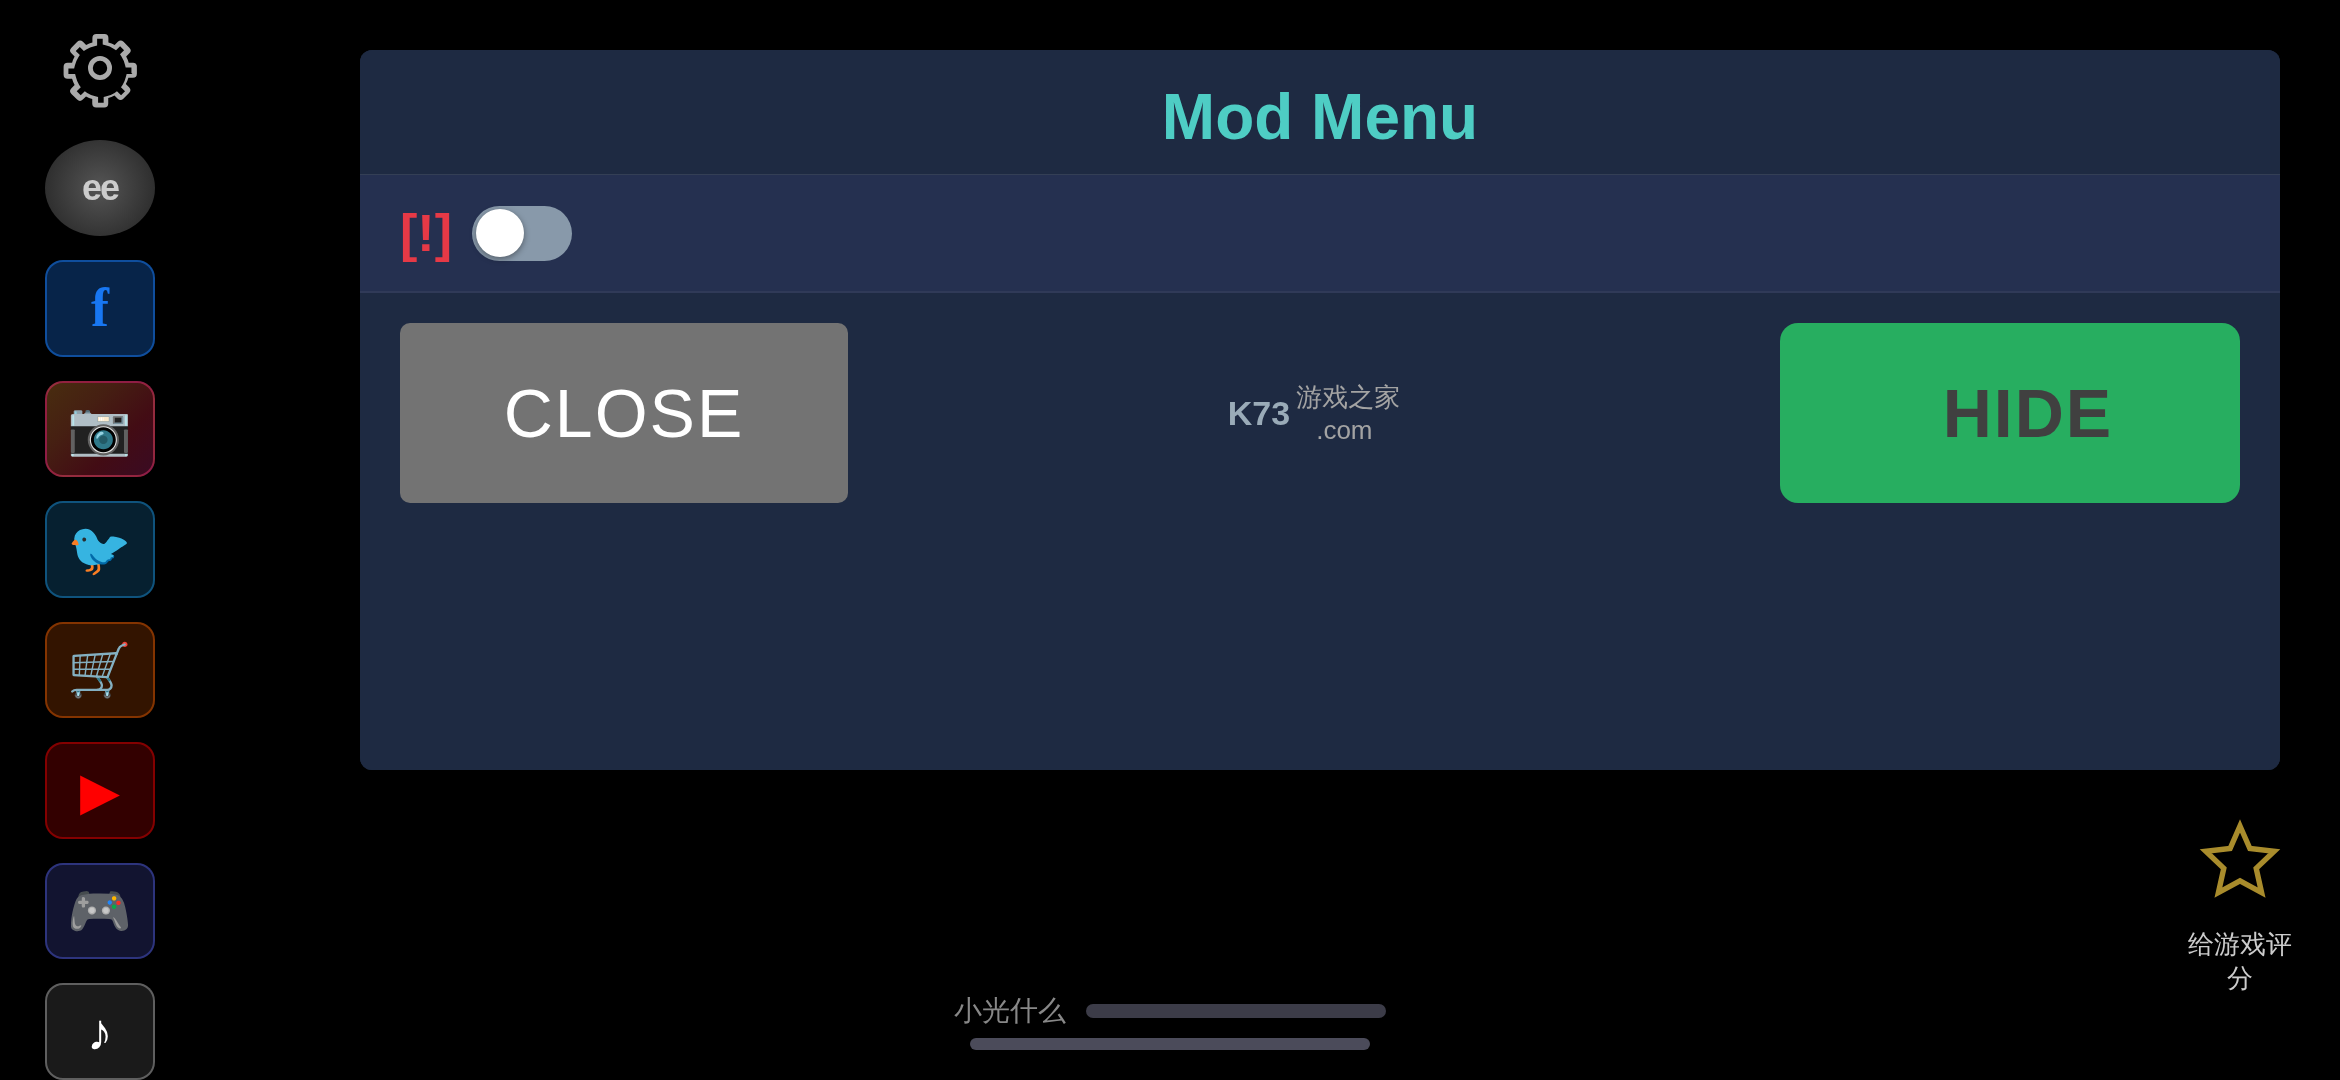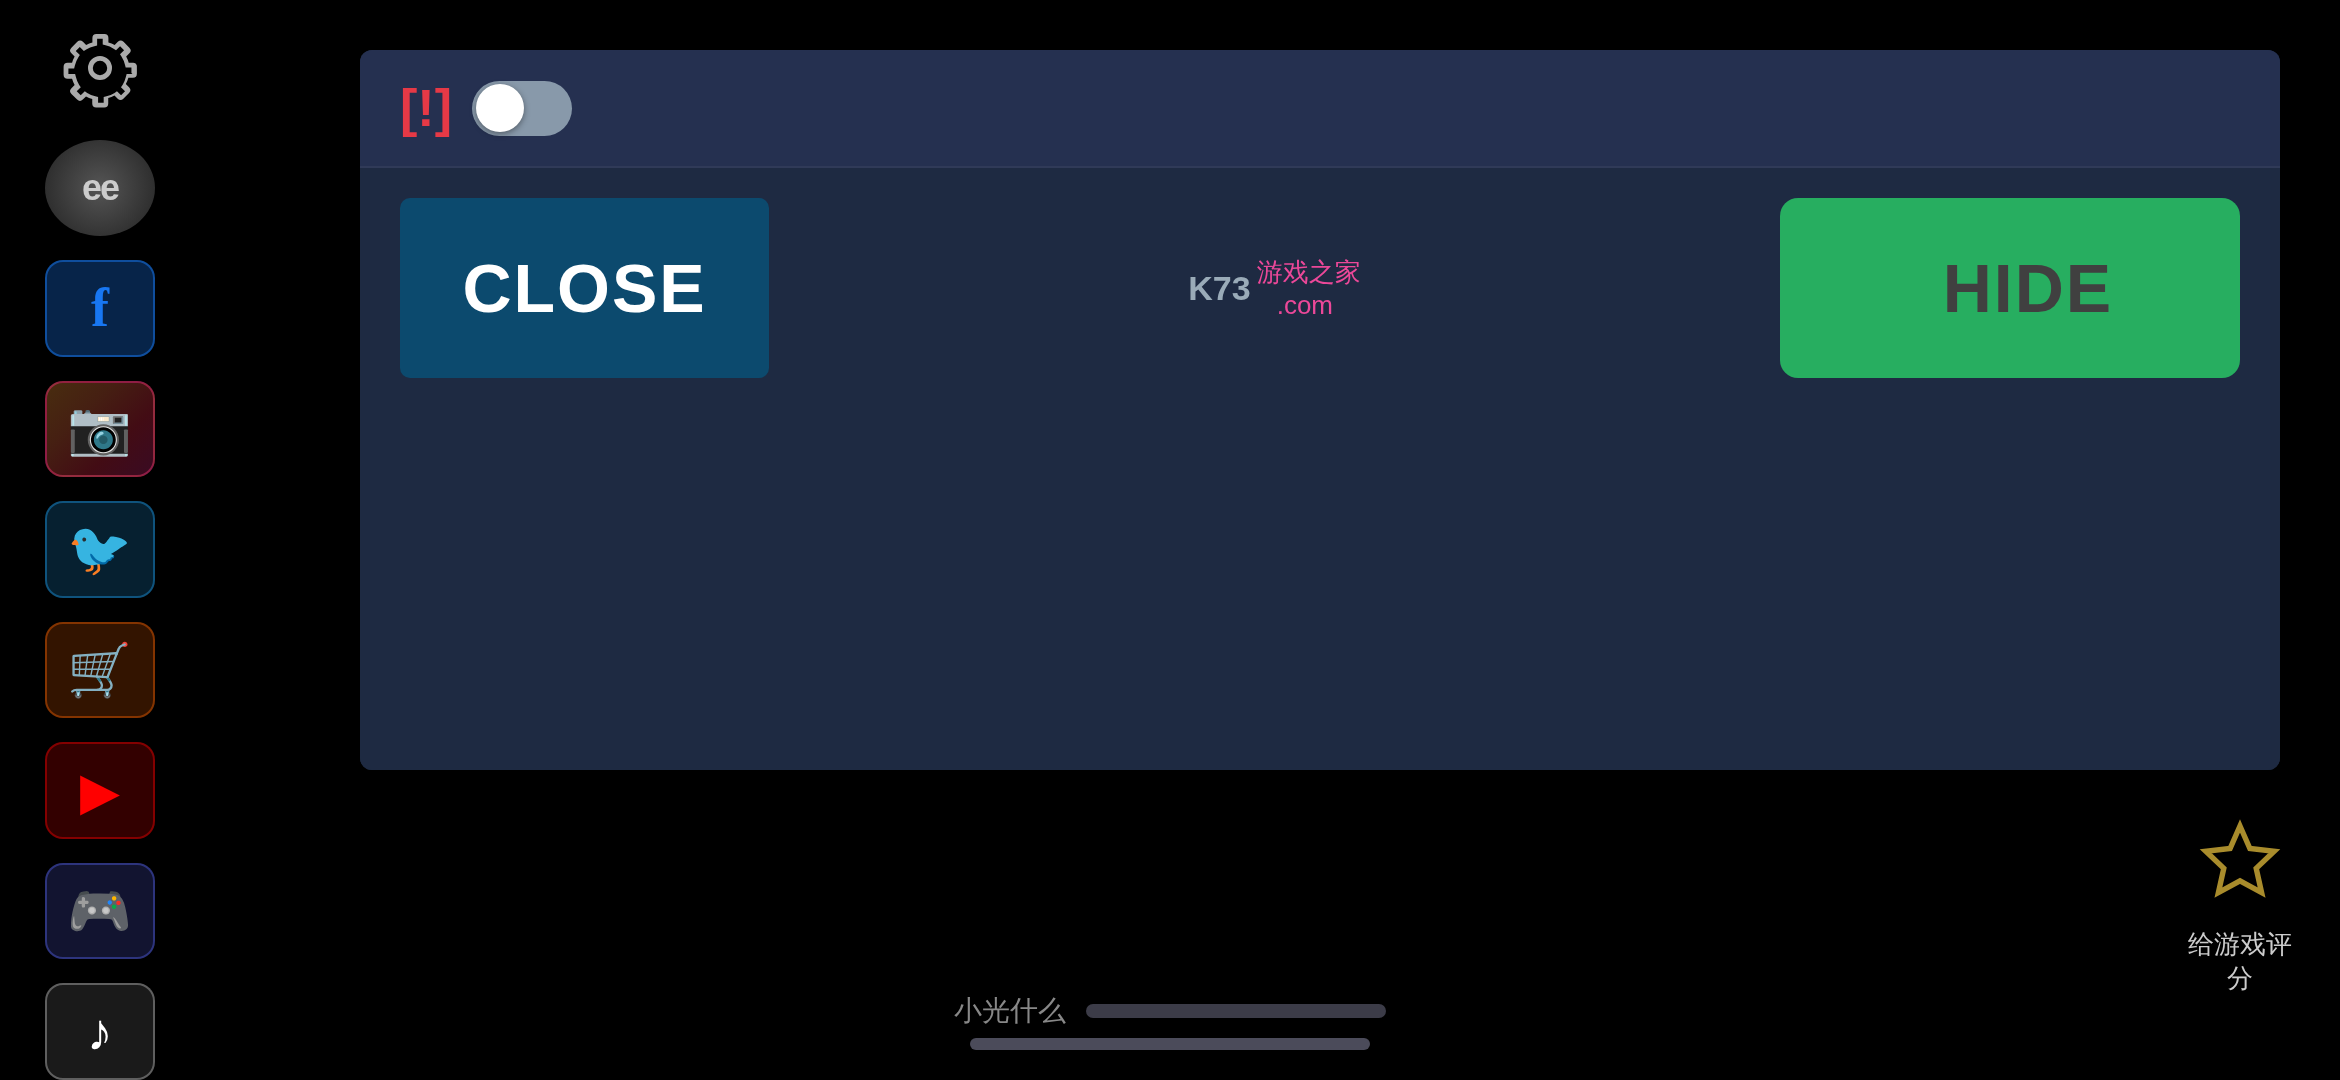--- a/index.html
+++ b/index.html
@@ -168,28 +168,28 @@
     
     .buttons-row {
       display: flex;
       align-items: center;
       justify-content: space-between;
       padding: 30px 40px;
       background: #1e2a42;
     }
 
     .btn-close {
-      background: #0c4a6e;
+      background: #737373;
       color: #fff;
       border: none;
       border-radius: 10px;
-      width: 369px;
+      width: 448px;
       height: 180px;
       font-size: 68px;
-      font-weight: bold;
+      font-weight: normal;
       cursor: pointer;
       letter-spacing: 2px;
     }
 
     .btn-hide {
       background: #27ae60;
       color: #404040;
       border: none;
       border-radius: 18px;
       width: 460px;
@@ -277,35 +277,38 @@
     <span style="font-size:52px;">🎮</span>
   </div>
 
   <div class="sidebar-icon social" style="background: rgba(255,255,255,0.1); border: 2px solid rgba(255,255,255,0.3);">
     <span style="font-size:52px; color:#fff;">♪</span>
   </div>
 </div>
 
 <div class="mod-menu-panel">
 
+  <div class="mod-menu-header">
+    <span class="mod-menu-title">Mod Menu</span>
+  </div>
 
   <div class="mod-menu-body">
 
     <div class="feature-row">
       <span class="feature-badge">[!]</span>
       <div class="toggle-switch">
         <div class="toggle-knob"></div>
       </div>
     </div>
 
     <div class="buttons-row">
       <button class="btn-close">CLOSE</button>
       <div class="watermark">
         <span class="watermark-k73">K73</span>
-        <span style="margin-left:6px; font-size:26px; color:#ec4899;">游戏之家<br><span style="margin-left:20px">.com</span></span>
+        <span style="margin-left:6px; font-size:26px; color:#a3a3a3;">游戏之家<br><span style="margin-left:20px">.com</span></span>
       </div>
       <button class="btn-hide">HIDE</button>
     </div>
 
     <div style="flex:1; background:#1e2a42;"></div>
   </div>
 </div>
 
 <div class="right-panel">
   <div style="text-align:center; cursor:pointer;">

